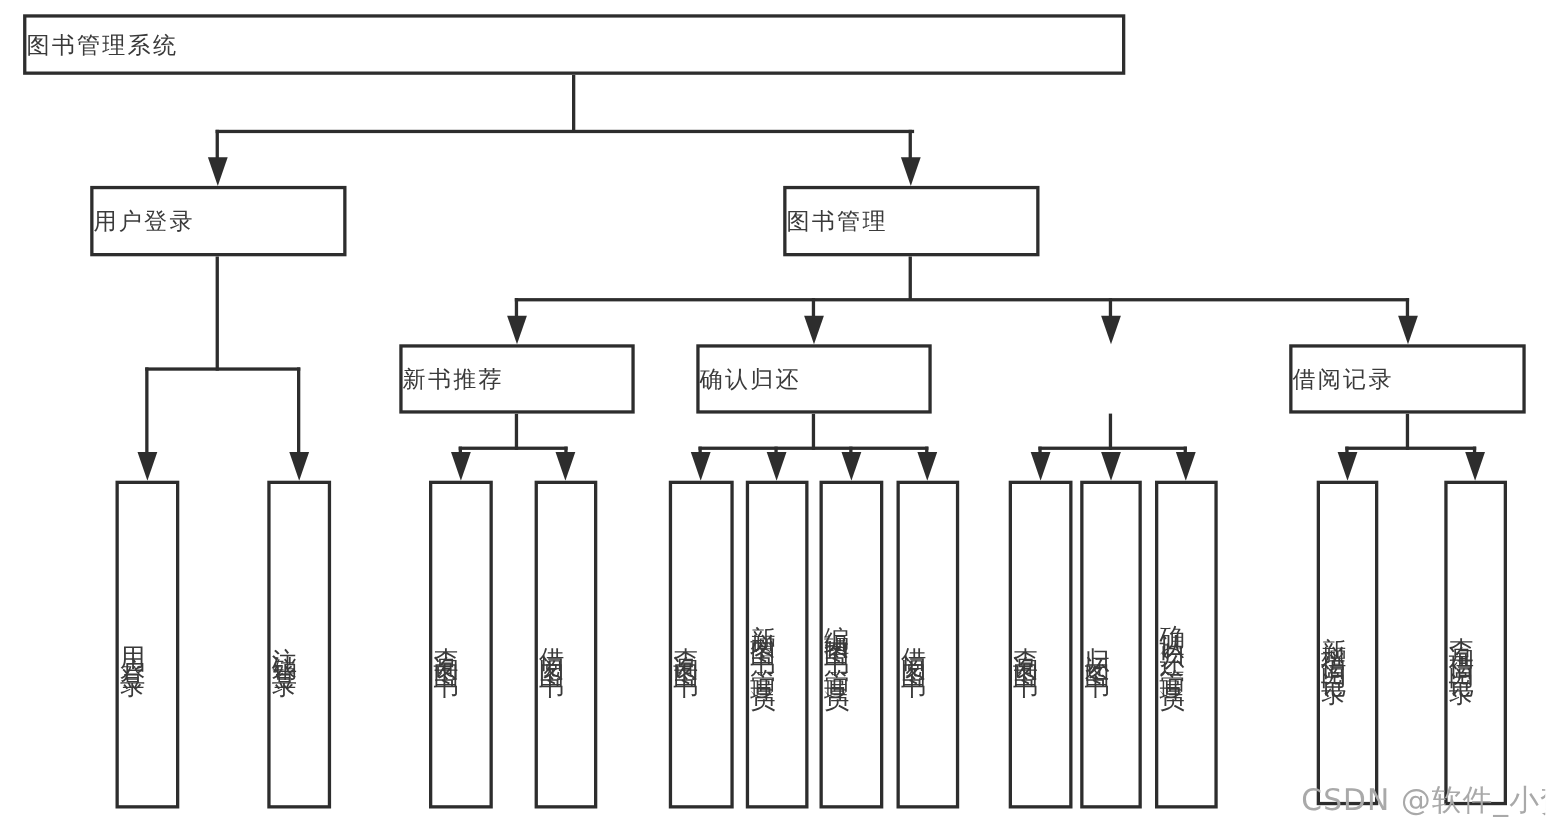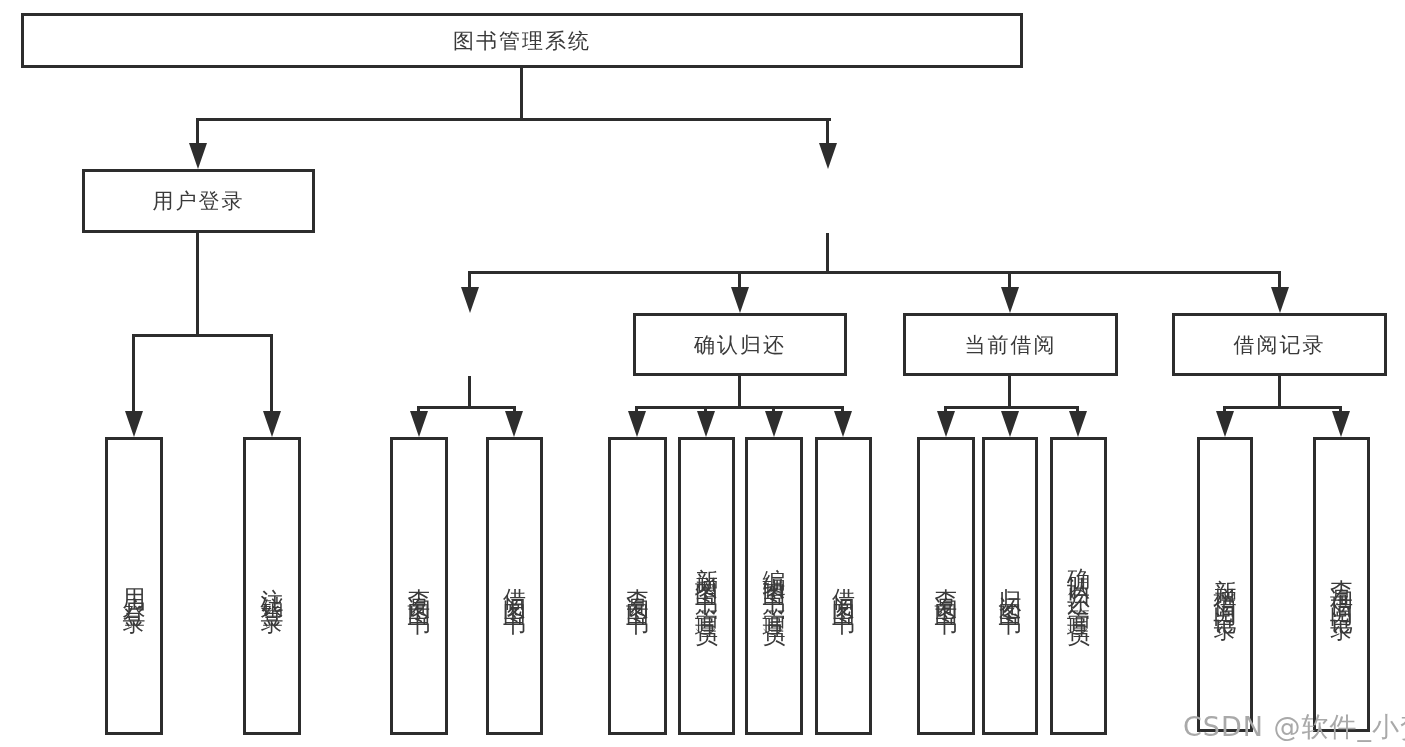--- a/index.html
+++ b/index.html
@@ -3,21 +3,21 @@
 <meta charset="utf-8">
 <style>
   html,body { margin:0; padding:0; background:#fff; }
   .stage {
     position:relative; width:1405px; height:747px; background:#fff;
     font-family:"DejaVu Sans","Liberation Sans",sans-serif; overflow:hidden;
   }
   .node {
     position:absolute; box-sizing:border-box;
     border:3px solid #2d2d2d; background:#fff;
-    display:flex; align-items:center; justify-content:center;
+    display:flex; align-items:center; 
     color:#3a3a3a; font-size:21px; letter-spacing:2px;
   }
   .leaf { font-size:23px; }
   .leaf .v {
     writing-mode:vertical-rl; text-orientation:mixed;
     letter-spacing:8px; line-height:1;
   }
   .line { position:absolute; background:#2d2d2d; }
   .arrow {
     position:absolute; width:0; height:0;
@@ -92,26 +92,29 @@
   <div class="arrow" style="left:1216px;top:411px"></div>
   <div class="arrow" style="left:1332px;top:411px"></div>
 
   <div class="node" style="left:21px;top:13px;width:1002px;height:55px">
     <span>图书管理系统</span>
   </div>
 
   <div class="node" style="left:82px;top:169px;width:233px;height:64px">
     <span>用户登录</span>
   </div>
+  <div class="node" style="left:712px;top:169px;width:233px;height:64px">
+    <span>图书管理</span>
+  </div>
 
+  <div class="node" style="left:363px;top:313px;width:214px;height:63px">
+    <span>新书推荐</span>
+  </div>
   <div class="node" style="left:633px;top:313px;width:214px;height:63px">
     <span>确认归还</span>
-  </div>
-  <div class="node" style="left:903px;top:313px;width:215px;height:63px">
-    <span>当前借阅</span>
   </div>
   <div class="node" style="left:1172px;top:313px;width:215px;height:63px">
     <span>借阅记录</span>
   </div>
 
   <div class="node leaf" style="left:105px;top:437px;width:58px;height:298px">
     <span class="v">用户登录</span>
   </div>
   <div class="node leaf" style="left:243px;top:437px;width:58px;height:298px">
     <span class="v">注销登录</span>

